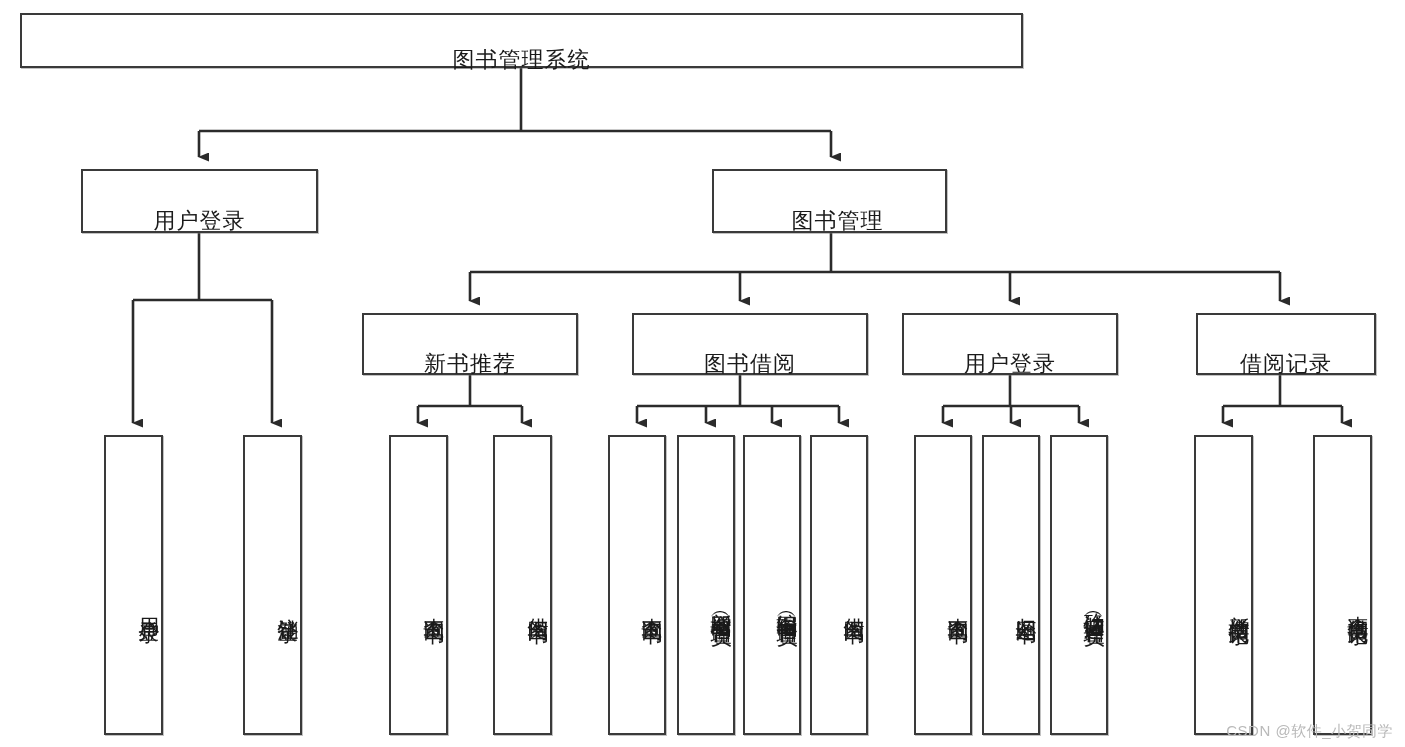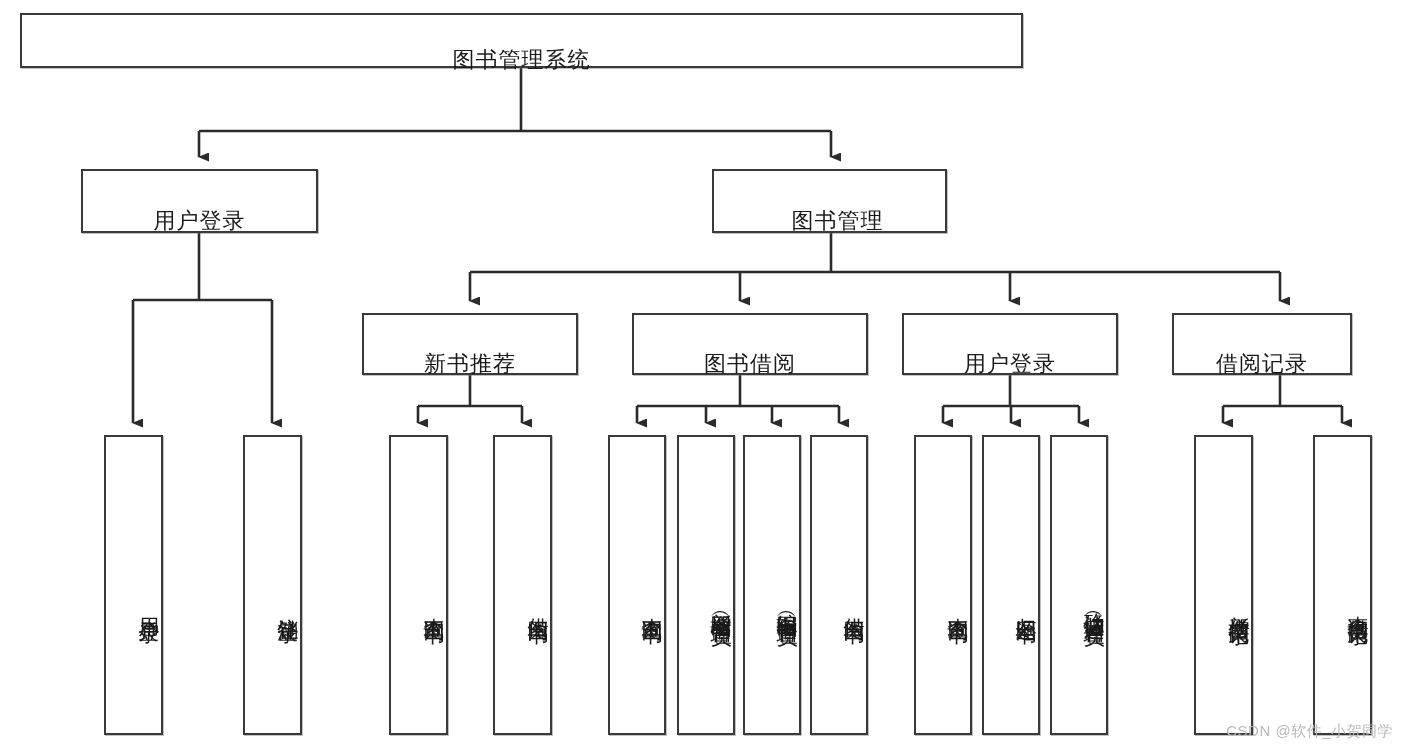--- a/index.html
+++ b/index.html
@@ -143,21 +143,21 @@
 
   <div class="node horiz" style="left:362px; top:313px; width:216px; height:62px;">
     <span class="node-label">新书推荐</span>
   </div>
   <div class="node horiz" style="left:632px; top:313px; width:236px; height:62px;">
     <span class="node-label">图书借阅</span>
   </div>
   <div class="node horiz" style="left:902px; top:313px; width:216px; height:62px;">
     <span class="node-label">用户登录</span>
   </div>
-  <div class="node horiz" style="left:1172px; top:313px; width:180px; height:62px;justify-content:center;">
+  <div class="node horiz" style="left:1196px; top:313px; width:180px; height:62px;justify-content:center;">
     <span class="node-label">借阅记录</span>
   </div>
 
   <div class="node vert" style="left:104px; top:435px; width:59px; height:300px;">
     <span class="node-label">用户登录</span>
   </div>
   <div class="node vert" style="left:243px; top:435px; width:59px; height:300px;">
     <span class="node-label">注销登录</span>
   </div>
 

